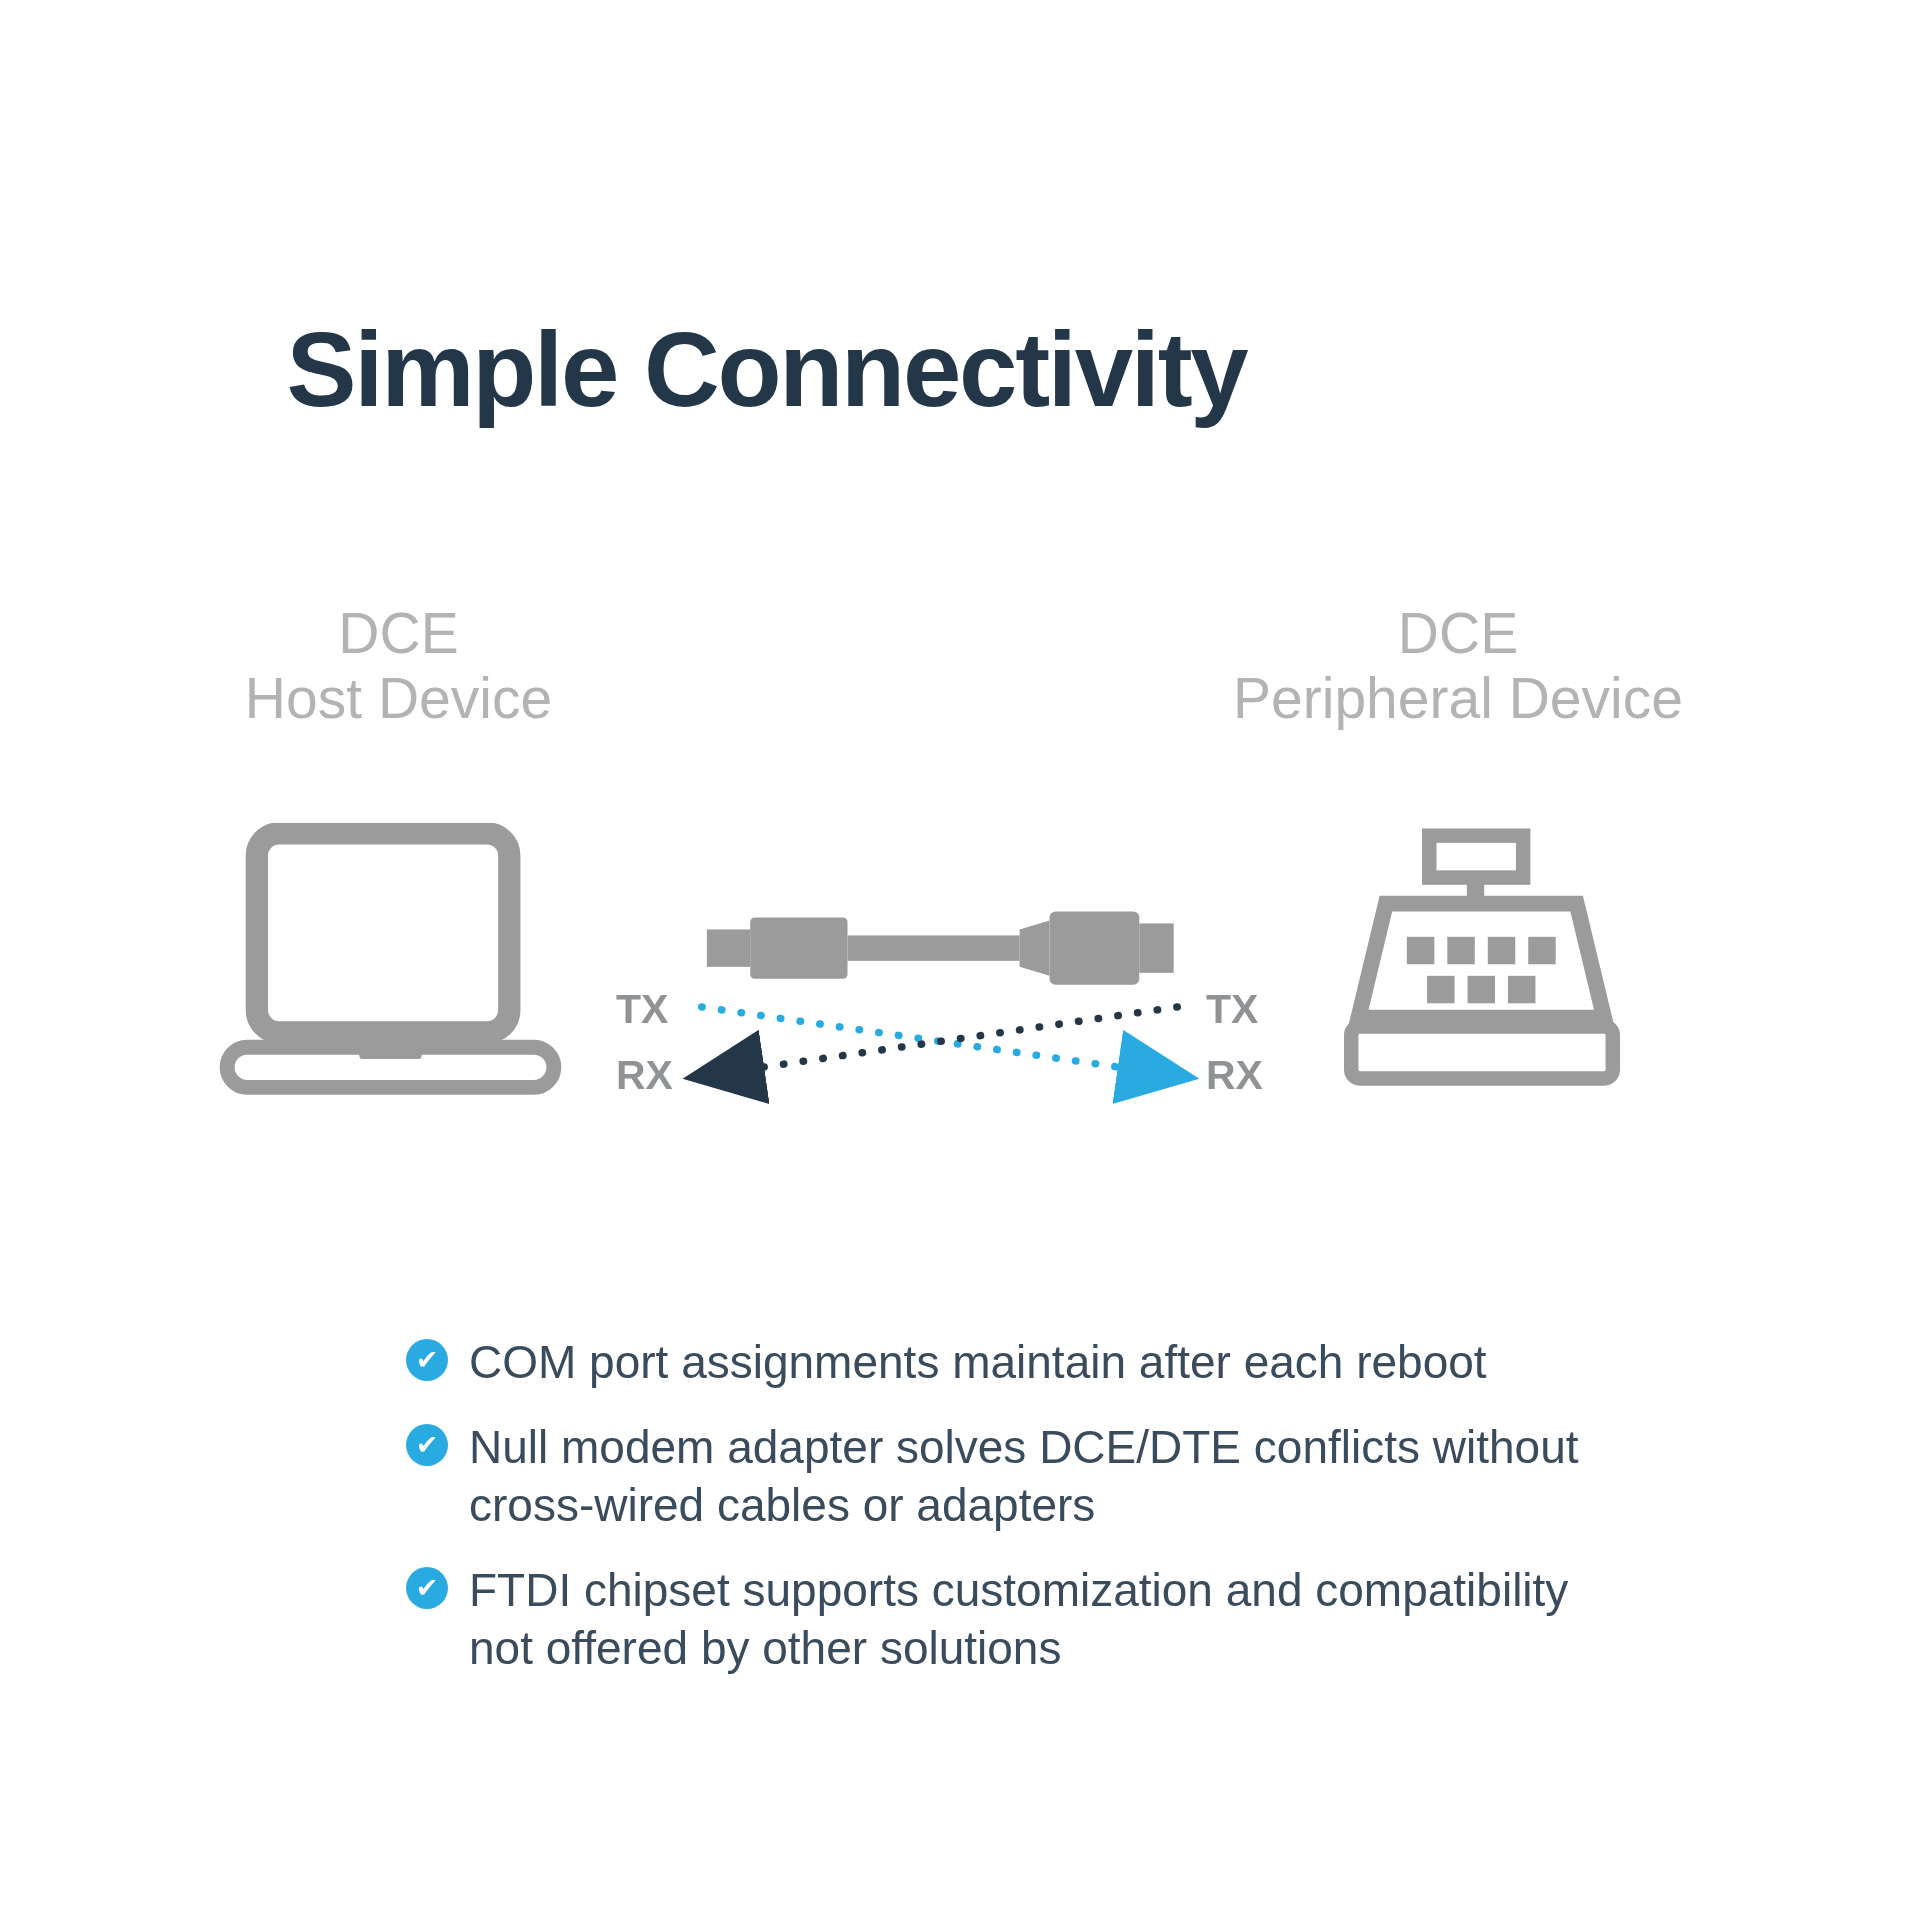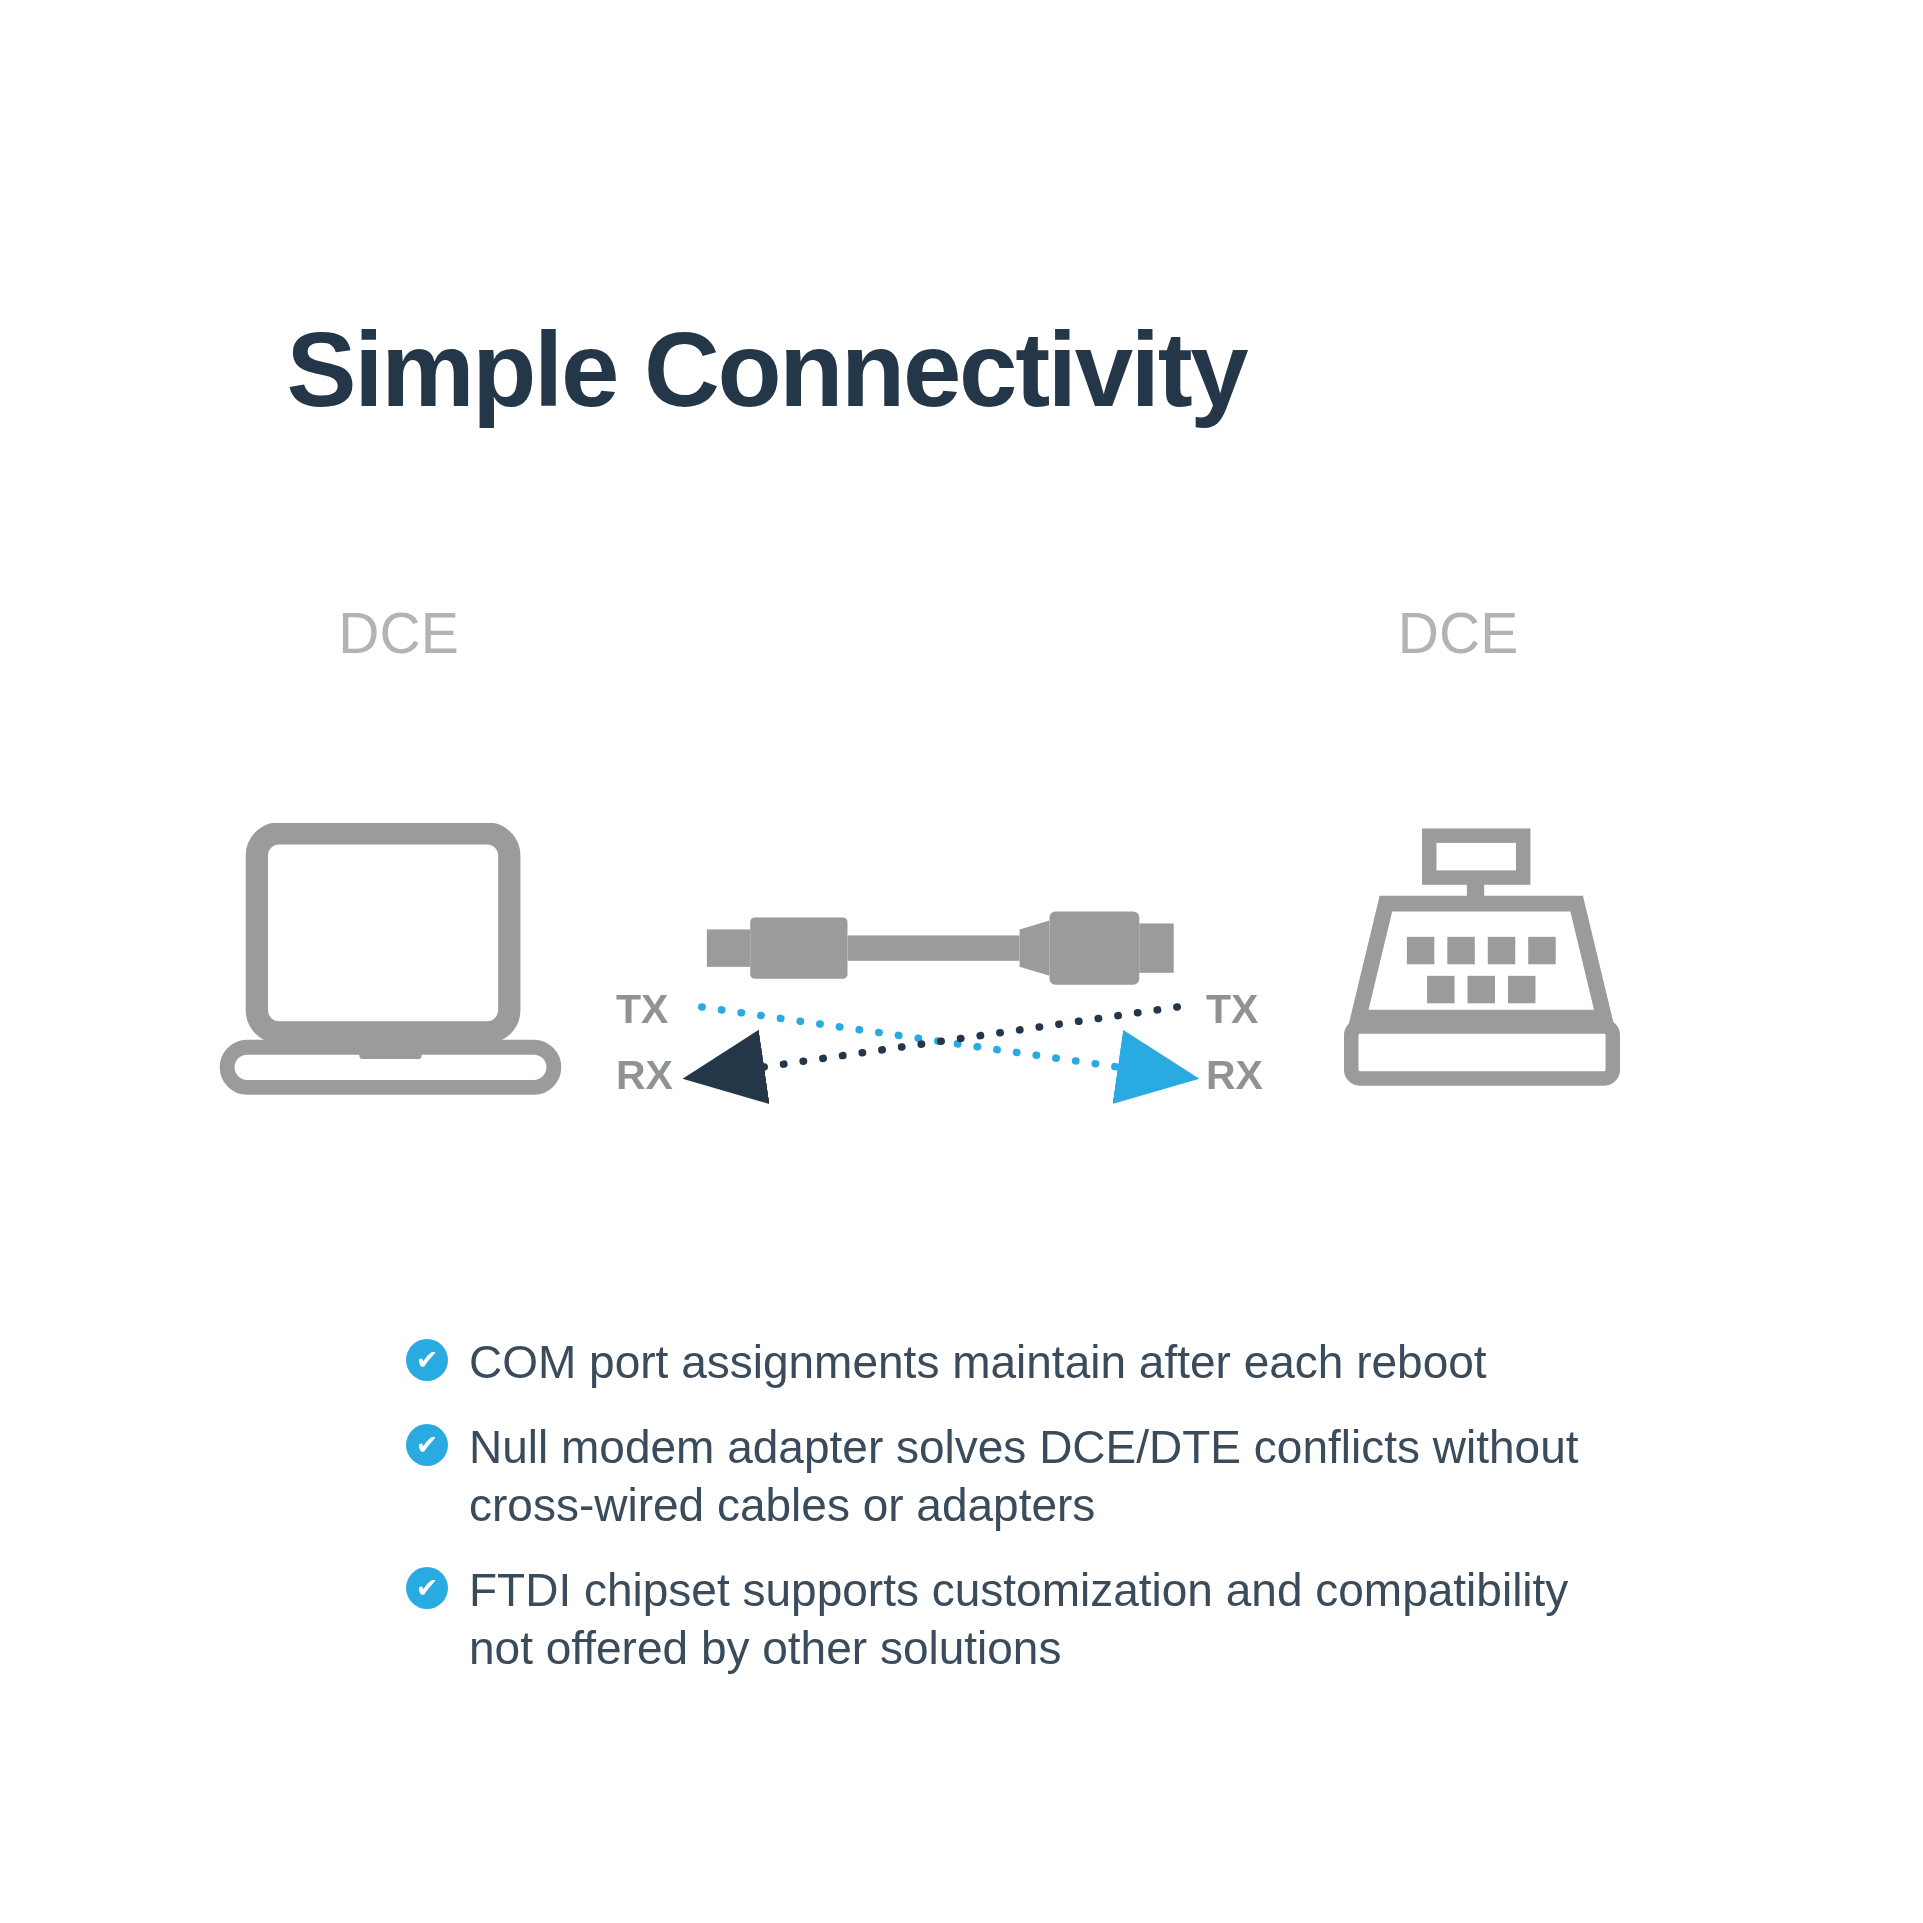--- a/index.html
+++ b/index.html
@@ -72,24 +72,26 @@
 </style>
 </head>
 <body>
 
 <div class="canvas">
 
   <h1 class="title">Simple Connectivity</h1>
 
   <div class="device-label left">
     <div>DCE</div>
+    <div>Host Device</div>
   </div>
 
   <div class="device-label right">
     <div>DCE</div>
+    <div>Peripheral Device</div>
   </div>
 
   <svg class="icon-wrap laptop" viewBox="0 0 470 400" aria-hidden="true">
     <rect x="55" y="14" width="340" height="268" rx="30" fill="none" stroke="currentColor" stroke-width="30"></rect>
     <rect x="15" y="302" width="440" height="54" rx="27" fill="none" stroke="currentColor" stroke-width="20"></rect>
     <rect x="193" y="294" width="84" height="24" rx="5" fill="currentColor"></rect>
   </svg>
 
   <svg class="icon-wrap register" viewBox="0 0 390 400" aria-hidden="true">
     <rect x="122" y="12" width="130" height="58" fill="none" stroke="currentColor" stroke-width="20"></rect>

